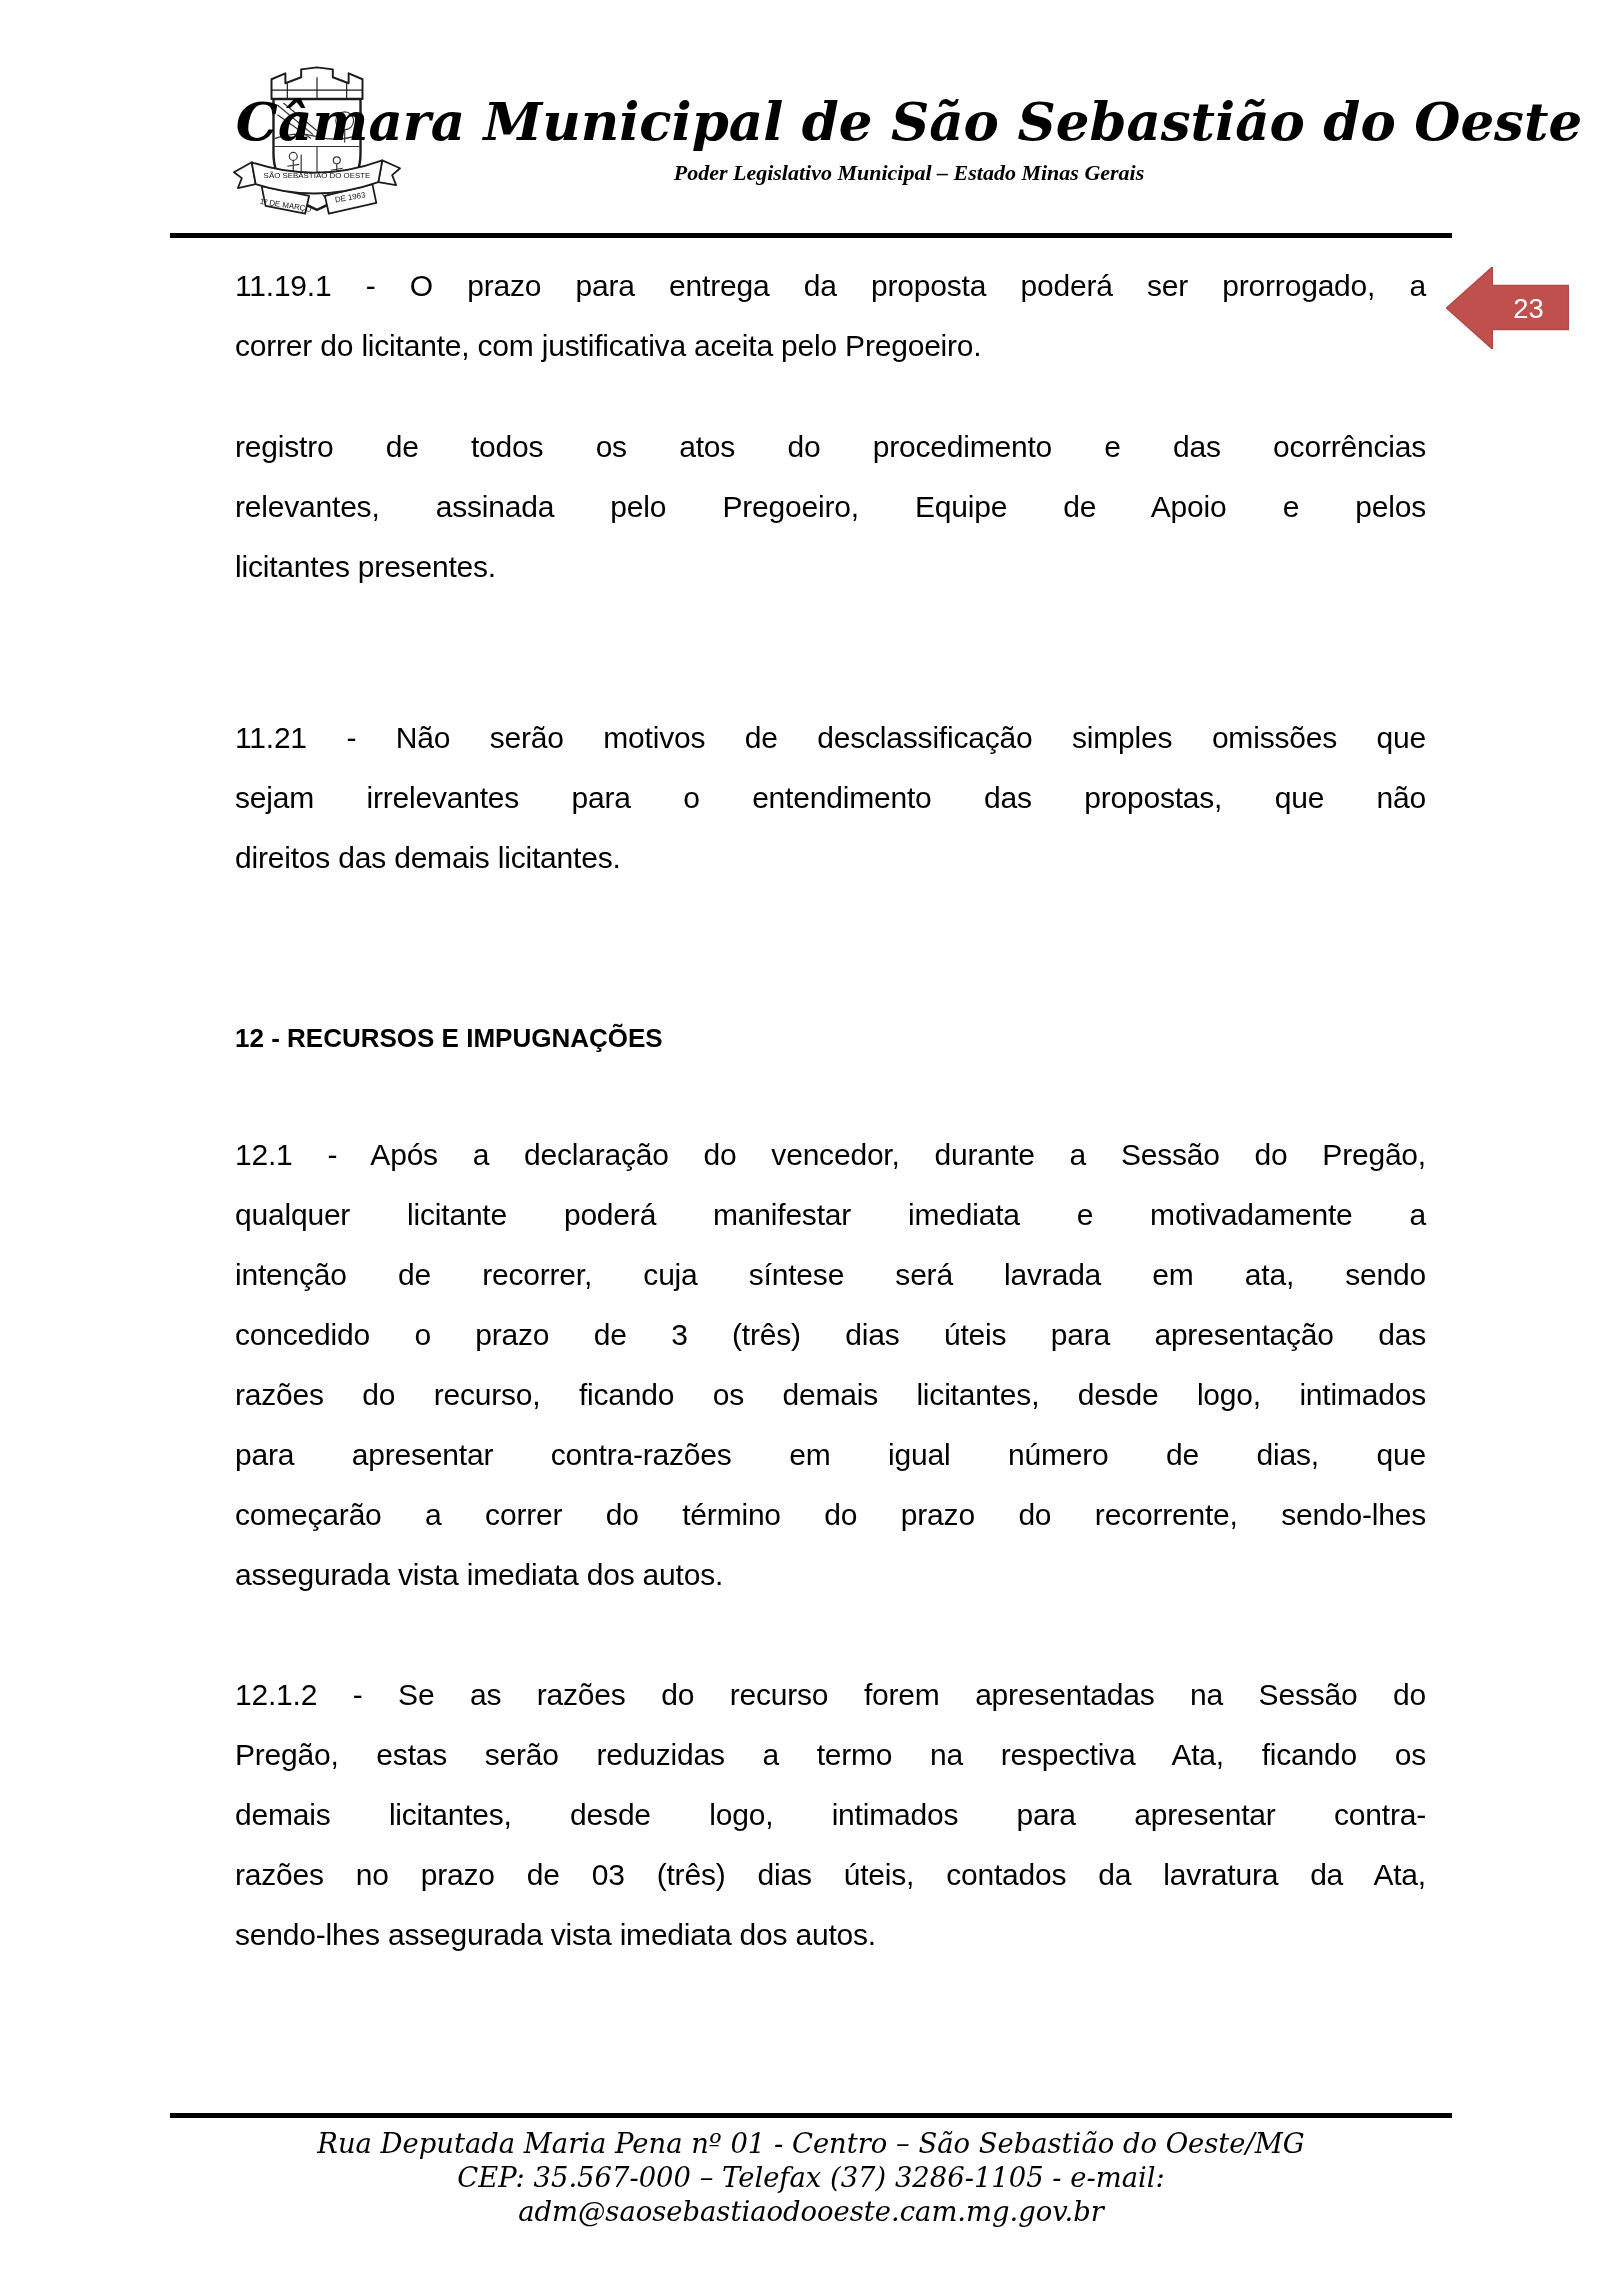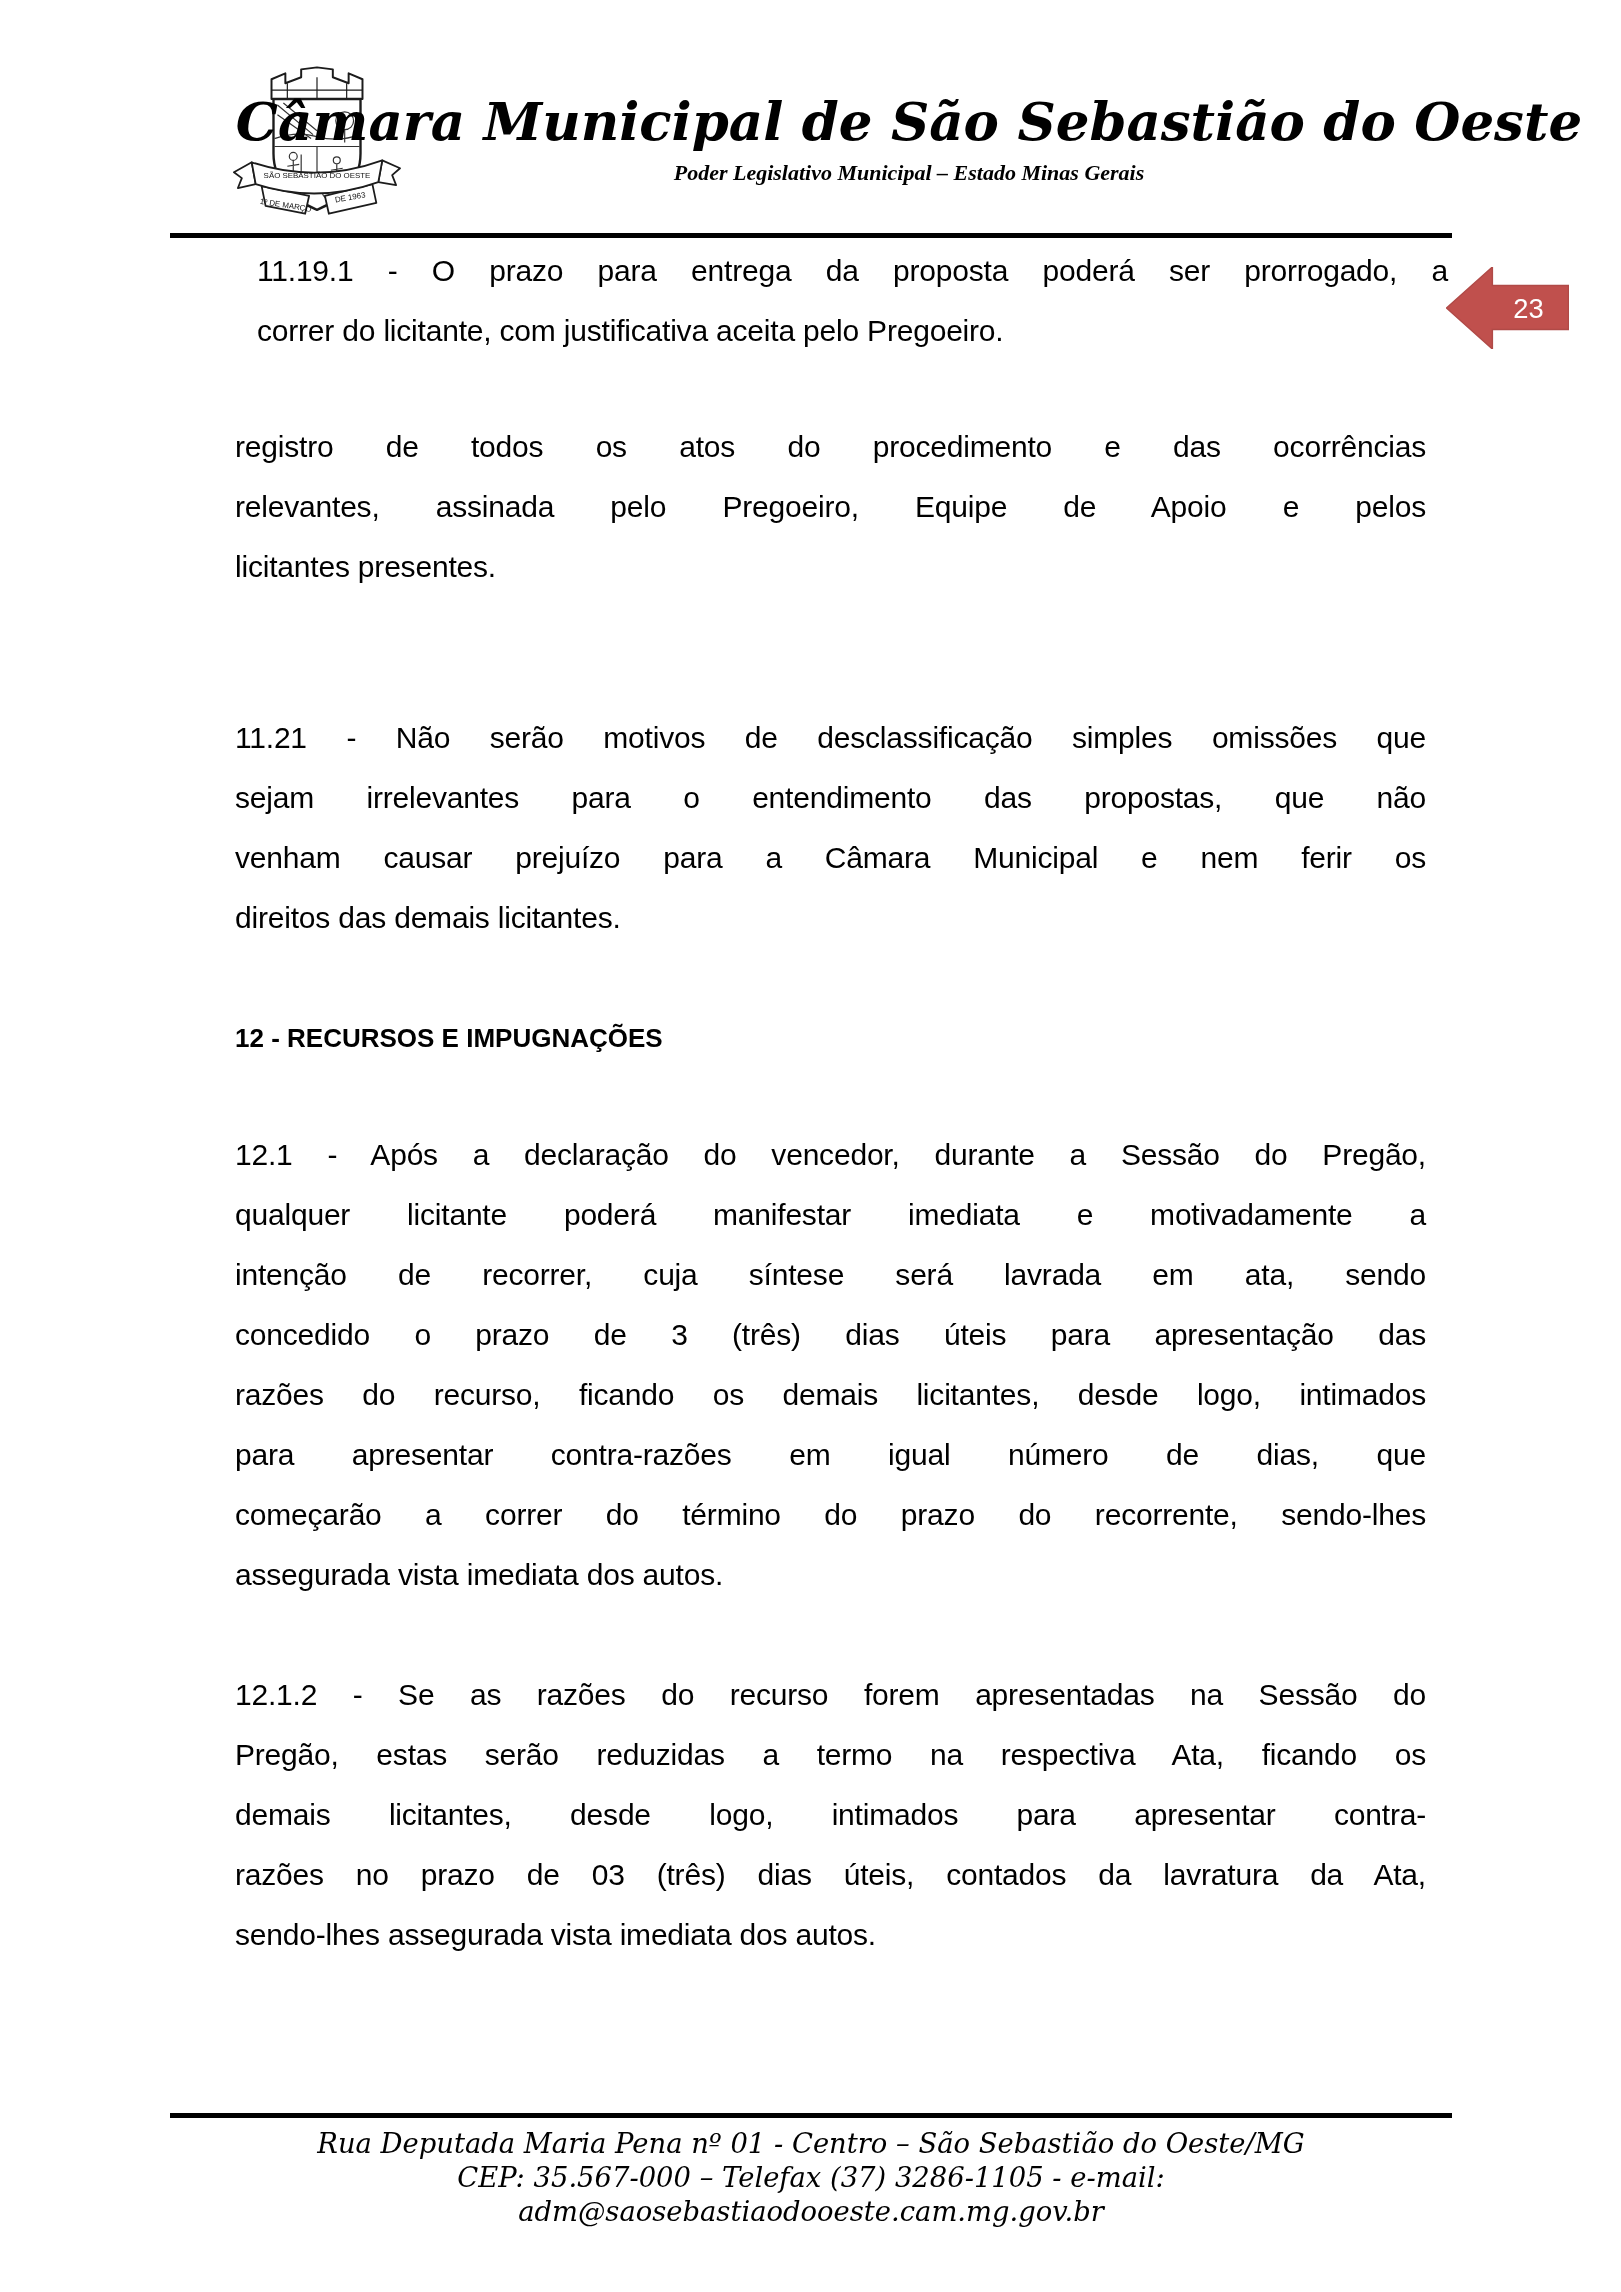--- a/index.html
+++ b/index.html
@@ -32,21 +32,21 @@
   .page-badge{position:absolute;left:1446px;top:267px;width:123px;height:82px;}
   
   .para{
     position:absolute;left:235px;width:1191px;
     font-size:30px;line-height:60px;
     letter-spacing:-0.2px;
   }
   .tline{text-align:justify;text-align-last:justify;}
   .tline-last{text-align-last:left;}
   .bold{font-weight:normal;}
-  .p1{top:241px;margin-left:22px;} .p2{top:417px;} .p3{top:708px;} .p4{top:1125px;} .p5{top:1665px;}
+  .p1{top:256px;} .p2{top:417px;} .p3{top:708px;} .p4{top:1125px;} .p5{top:1665px;}
   .section-heading{
     position:absolute;left:235px;top:1008px;width:1191px;
     font-size:26px;line-height:60px;font-weight:bold;
   }
   
   .footer-rule{position:absolute;left:170px;top:2113px;width:1282px;height:4.9px;background:#000;}
   .footer-text{
     position:absolute;left:170px;top:2127px;width:1282px;
     text-align:center;
     font-family:"DejaVu Serif",serif;
@@ -117,21 +117,20 @@
 
   <div class="para p2">
       <div class="tline"><span>registro de todos os atos do procedimento e das ocorrências</span></div>
       <div class="tline"><span>relevantes, assinada pelo Pregoeiro, Equipe de Apoio e pelos</span></div>
       <div class="tline tline-last"><span>licitantes presentes.</span></div>
     </div>
 
   <div class="para p3">
       <div class="tline"><span>11.21 - Não serão motivos de desclassificação simples omissões que</span></div>
       <div class="tline"><span>sejam irrelevantes para o entendimento das propostas, que não</span></div>
-      <div class="tline"><span>venham causar prejuízo para a Câmara Municipal e nem ferir os</span></div>
       <div class="tline tline-last"><span>direitos das demais licitantes.</span></div>
     </div>
 
   <div class="section-heading">12 - RECURSOS E IMPUGNAÇÕES</div>
 
   <div class="para p4">
       <div class="tline"><span>12.1 - Após a declaração do vencedor, durante a Sessão do Pregão,</span></div>
       <div class="tline"><span>qualquer licitante poderá manifestar </span><span class="bold">imediata e motivadamente</span><span> a</span></div>
       <div class="tline"><span>intenção de recorrer, cuja síntese será lavrada em ata, sendo</span></div>
       <div class="tline"><span>concedido o </span><span class="bold">prazo de 3 (três) dias úteis</span><span> para apresentação das</span></div>

